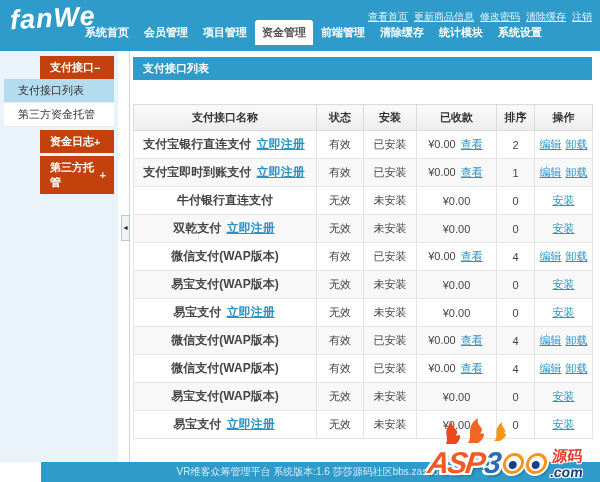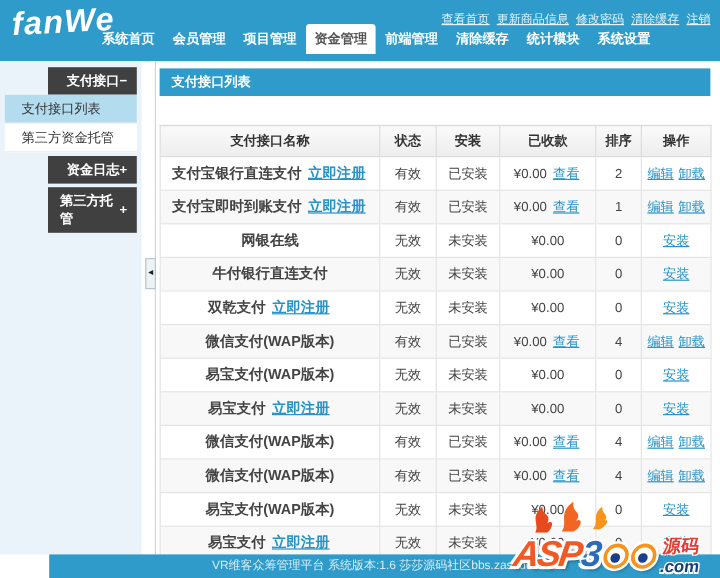--- a/index.html
+++ b/index.html
@@ -13,23 +13,23 @@
           font-style:italic; letter-spacing:1px; transform:rotate(-3deg); }
   .top-links { position:absolute; right:8px; top:6px; }
   .top-links a { color:#e3f4fc; font-size:10px; text-decoration:underline; margin-left:6px; cursor:pointer;text-align:right; }
   .nav { position:absolute; left:78px; bottom:6px; display:flex; align-items:flex-end; }
   .nav-item { color:#fff; font-size:11px; font-weight:bold; padding:5px 7px; margin-right:1px;
               cursor:pointer; white-space:nowrap;text-align:center; }
   .nav-item.active { background:#fff; color:#555; border-radius:3px 3px 0 0; }
 
   
   .sidebar { position:absolute; left:0; top:51px; bottom:20px; width:118px; background:#e9f3f9; padding:2px 4px; }
-  .side-section-header { background:#404040; color:#fff; font-size:11px; font-weight:bold;
+  .side-section-header { background:#c2410c; color:#fff; font-size:11px; font-weight:bold;
                          padding:4px 8px 4px 10px; margin-top:3px; display:flex;
-                         justify-content:flex-end; align-items:center; cursor:pointer;margin-left:36px; }
+                         justify-content:flex-start; align-items:center; cursor:pointer;margin-left:36px; }
   .side-section-header .toggle { font-size:11px; font-weight:bold; }
   .side-items { background:#fdfdfd; }
   .side-item { font-size:11px; color:#333; padding:4px 4px 4px 14px; border-bottom:1px solid #e6eef3;
                background:#fff; cursor:pointer; white-space:nowrap; }
   .side-item.selected { background:#b3dcef; }
 
   
   .vdivider { position:absolute; left:126px; top:51px; bottom:20px; width:4px;
               border-right:1px solid #ccd8e0; background:#fff; }
   .vhandle { position:absolute; left:121px; top:215px; width:9px; height:26px; background:#edf2f5;
@@ -144,28 +144,20 @@
           </tr>
           <tr>
             <td class="cell-name"><span>支付宝即时到账支付</span> <a class="tbl-link">立即注册</a></td>
             <td>有效</td>
             <td>已安装</td>
             <td><span>¥0.00</span> <a class="tbl-link">查看</a></td>
             <td>1</td>
             <td><a class="tbl-link">编辑</a><a class="tbl-link">卸载</a></td>
           </tr>
           <tr>
-            <td class="cell-name"><span>网银在线</span></td>
-            <td>无效</td>
-            <td>未安装</td>
-            <td><span>¥0.00</span></td>
-            <td>0</td>
-            <td><a class="tbl-link">安装</a></td>
-          </tr>
-          <tr>
             <td class="cell-name"><span>牛付银行直连支付</span></td>
             <td>无效</td>
             <td>未安装</td>
             <td><span>¥0.00</span></td>
             <td>0</td>
             <td><a class="tbl-link">安装</a></td>
           </tr>
           <tr>
             <td class="cell-name"><span>双乾支付</span> <a class="tbl-link">立即注册</a></td>
             <td>无效</td>

